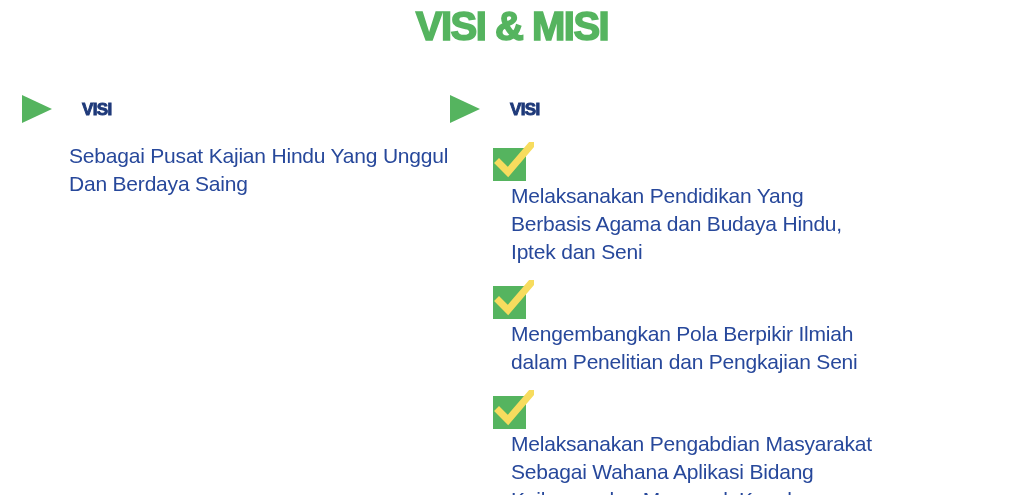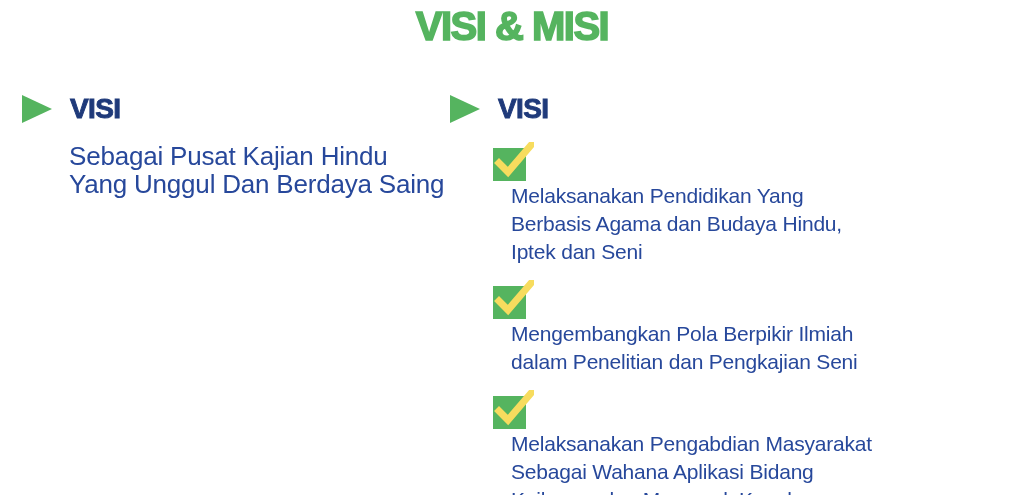--- a/index.html
+++ b/index.html
@@ -57,37 +57,37 @@
     align-items: center;
     height: 34px;
   }
   .tri-icon {
     width: 30px;
     height: 28px;
     display: block;
     flex: 0 0 auto;
   }
   .section-label {
-    margin-left: 18px;
+    margin-left: 30px;
     font-family: "Liberation Sans", sans-serif;
-    font-size: 28px;
+    font-size: 17px;
     font-weight: bold;
     letter-spacing: -0.6px;
     color: #1f3a7a;
     -webkit-text-stroke: 0.9px #1f3a7a;
     line-height: 1;
   }
 
   
   .visi-text {
     margin-top: 16px;
     margin-left: 47px;
     width: 380px;
     font-family: "Liberation Sans", sans-serif;
-    font-size: 26px;
+    font-size: 21px;
     line-height: 28px;
     color: #27489b;
     letter-spacing: -0.2px;
   }
 
   
   .misi-list {
     margin-top: 14px;
     margin-left: 40px;
     list-style: none;

